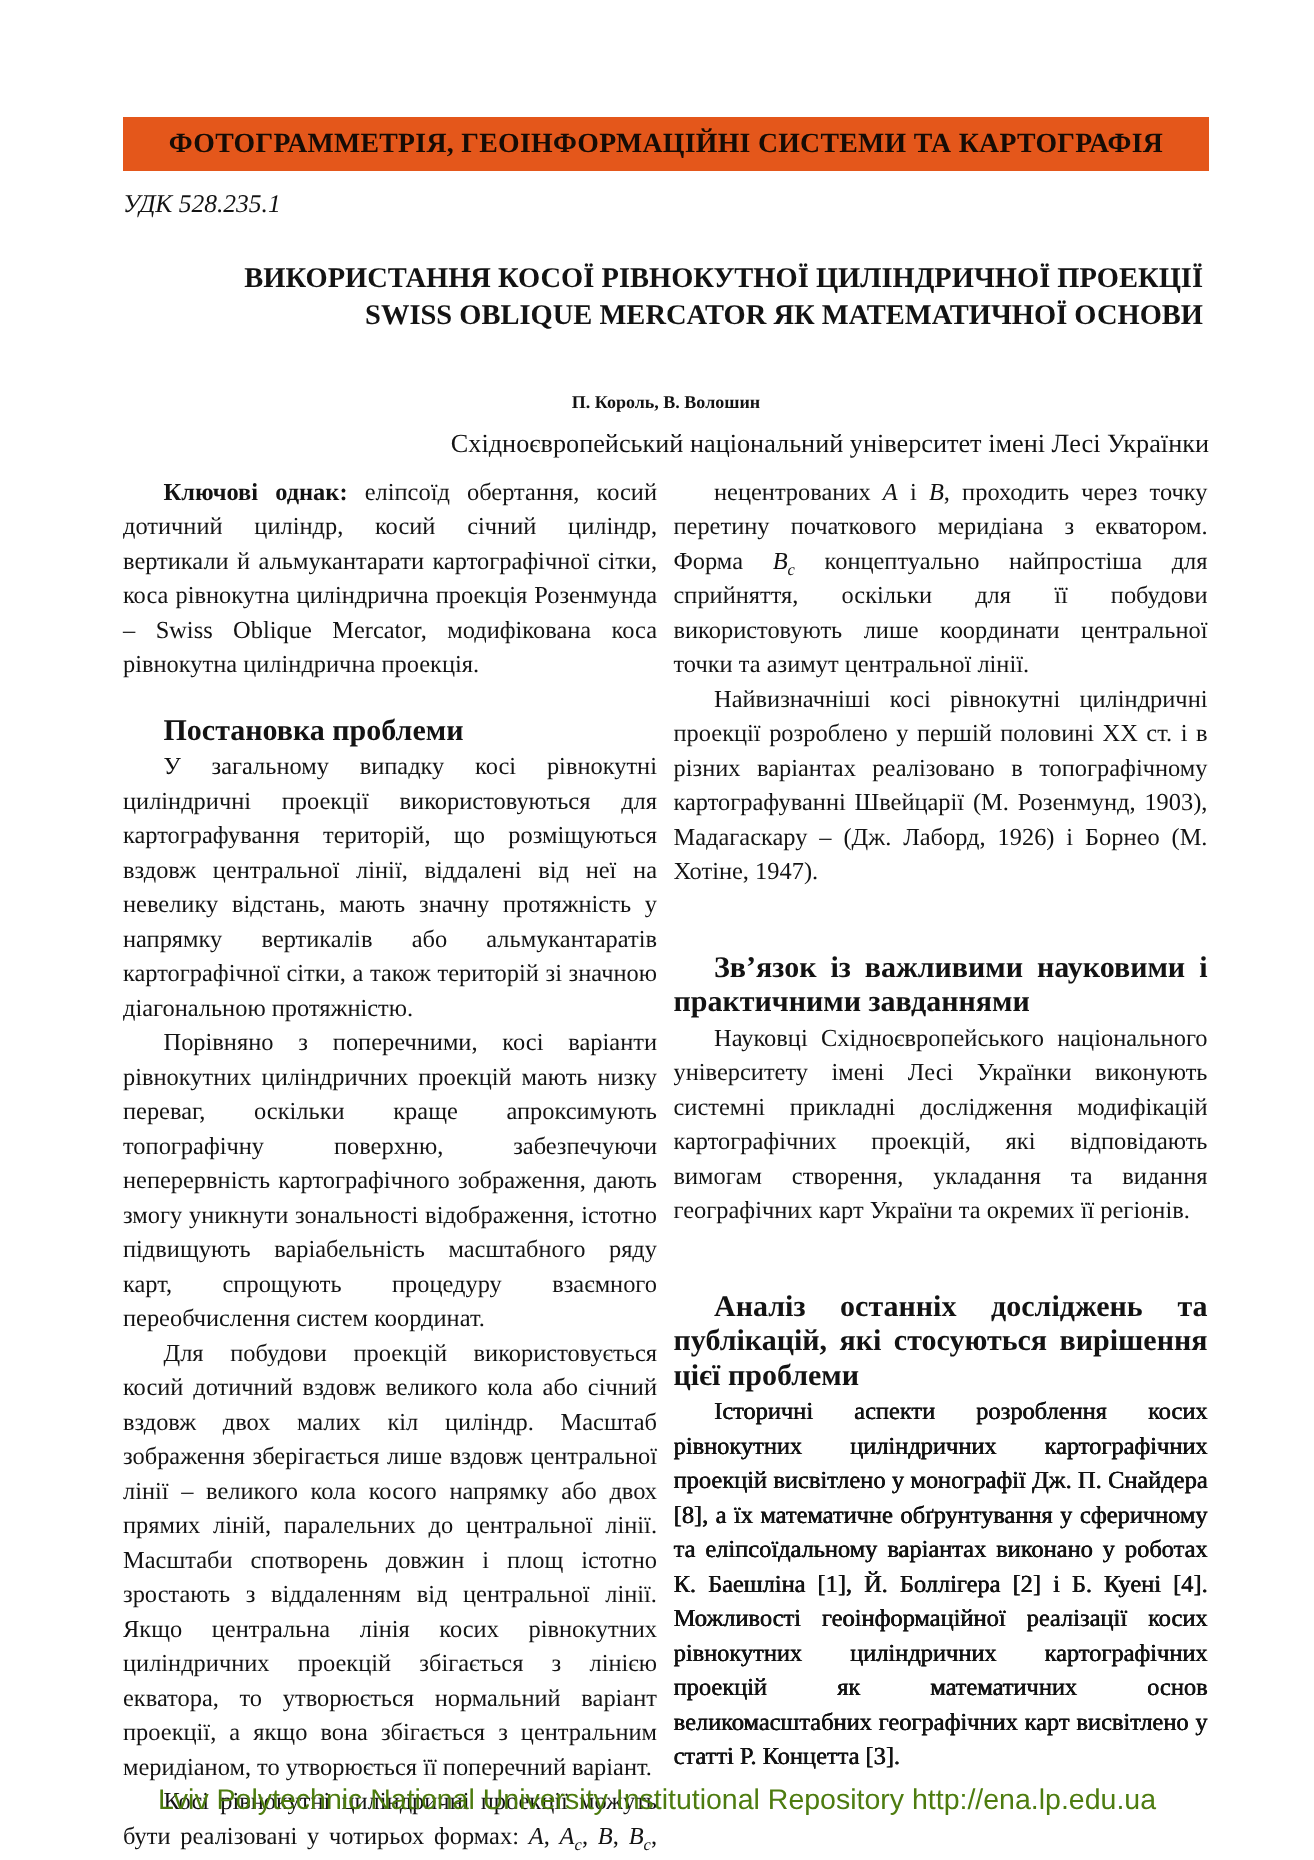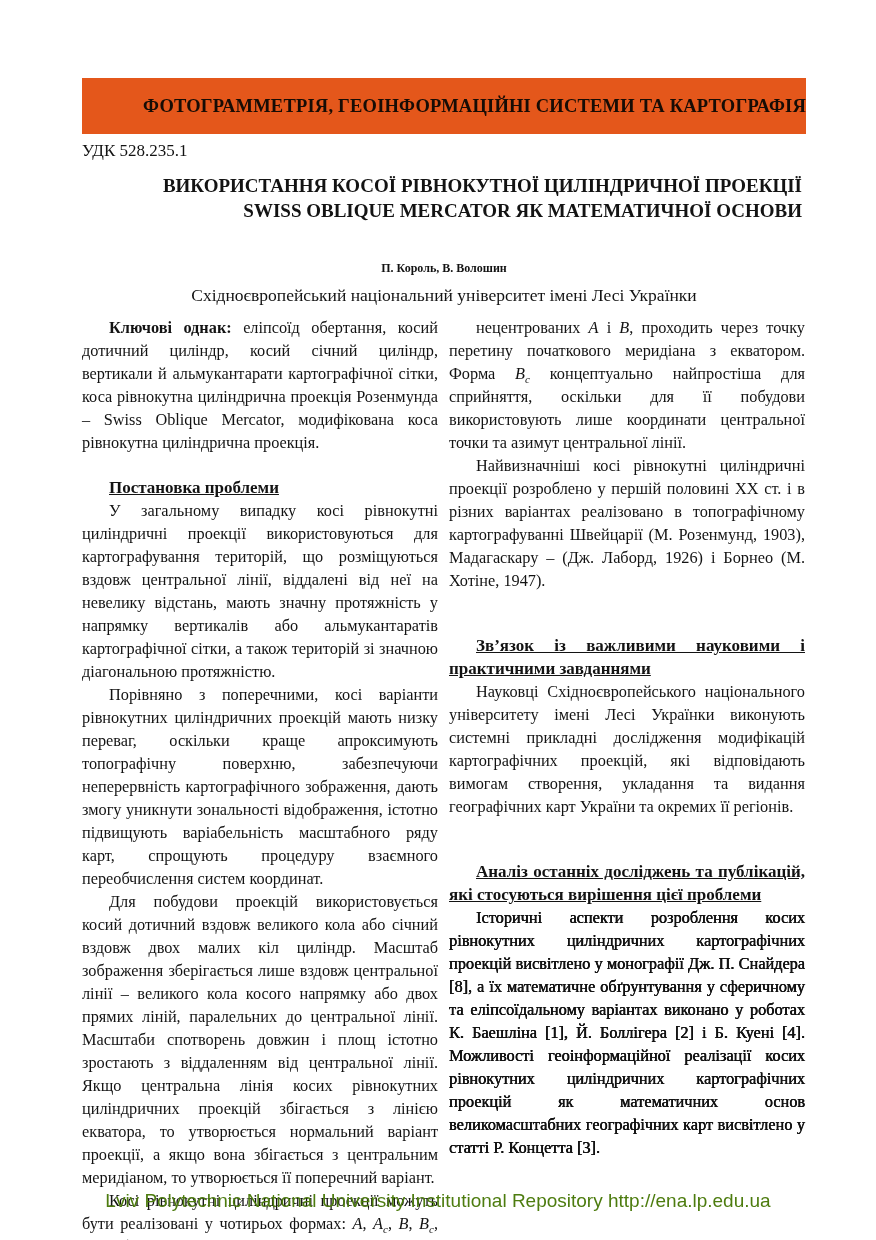--- a/index.html
+++ b/index.html
@@ -2,52 +2,52 @@
 <html lang="uk"><head>
 <meta charset="utf-8">
 <style>
   html,body{margin:0;padding:0;}
   body{
     width:876px;height:1240px;position:relative;overflow:hidden;
     background:#ffffff;color:#131313;
     font-family:"Liberation Serif", serif;
   }
   .banner{
-    position:absolute;left:82px;top:78px;width:724px;height:56px;
-    display:flex;align-items:center;justify-content:flex-end;
+    position:absolute;left:82px;top:78px;width:724px;height:36px;
+    display:flex;align-items:center;justify-content:center;
     background:#e4571b;
   }
   .banner-text{
     font-weight:bold;font-size:18.5px;color:#170c05;letter-spacing:.2px;
   }
-  .udc{position:absolute;left:82px;top:141px;font-size:17px;}
+  .udc{position:absolute;left:82px;top:126px;font-size:17px;font-style:italic;}
   .title{
     position:absolute;left:78px;top:173px;width:724px;
     text-align:right;font-weight:bold;font-size:19px;line-height:25px;
   }
   .authors{
     position:absolute;left:82px;top:261px;width:724px;
     text-align:center;font-weight:bold;font-size:12px;font-family:Liberation Serif, serif;
   }
   .affiliation{
     position:absolute;left:82px;top:285px;width:724px;
-    text-align:center;font-size:17.5px;
+    text-align:right;font-size:17.5px;
   }
   .columns{
     position:absolute;left:82px;top:316px;width:724px;
     display:flex;gap:11px;
   }
   .column{
     width:356px;text-align:justify;
     font-size:16.3px;line-height:23px;
   }
   .para{margin:0;text-indent:27px;}
   .col-heading{
     margin:22px 0 0 0;text-indent:27px;
-    font-size:17px;font-weight:bold;line-height:23px;text-decoration:underline;
+    font-size:20px;font-weight:bold;line-height:23px;
   }
   .column .block:first-child{margin-top:0;}
   .column-right .col-heading{margin-top:42px;}
   .heavy{text-shadow:0.35px 0 0 currentColor, 0 0.3px 0 currentColor;}
   sub{font-size:11px;line-height:0;}
   .footer{
     position:absolute;left:0;bottom:28px;width:876px;text-align:center;
     font-family:"Liberation Sans", sans-serif;font-size:19px;color:#a8a8a8;
   }
 </style>

